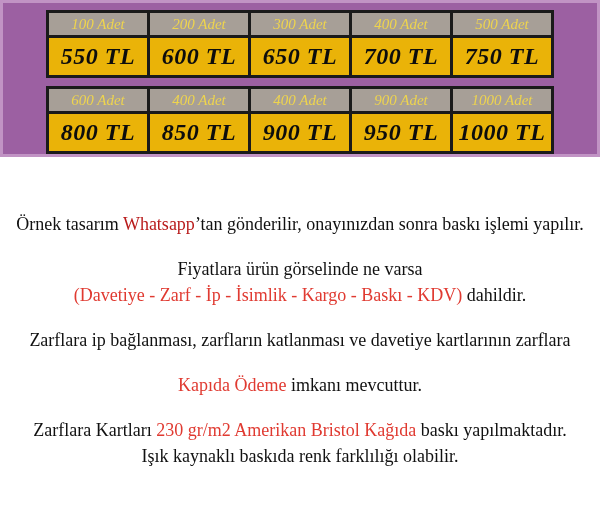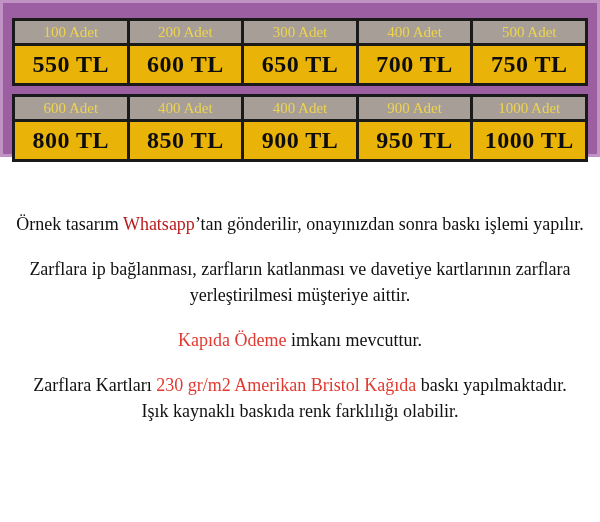--- a/index.html
+++ b/index.html
@@ -9,24 +9,25 @@
     background: #ffffff;
     font-family: "Liberation Serif", "DejaVu Serif", serif;
   }
   .purple-band {
     width: 600px; height: 157px;
     background: #9c60a2;
     border: 3px solid #c193c4;
     padding-top: 7px;
   }
   table.price-table {
-    width: 576px;
-    margin: 8px auto;
+    width: 508px;
+    margin: 0 auto;
     border-collapse: collapse;
     table-layout: fixed;
+    font-style: italic;
   }
   table.price-table + table.price-table { margin-top: 8px; }
   table.price-table td {
     border: 3px solid #1a1a1a;
     text-align: center;
     vertical-align: middle;
   }
   .qty-row td {
     height: 25px;
     background: #a79f97;
@@ -95,24 +96,27 @@
     </tr>
   </tbody>
     </table>
 
 </div>
 
 <div class="notes">
 
   <div class="para line"><span>Örnek tasarım </span><span class="whatsapp">Whatsapp</span><span>’tan gönderilir, onayınızdan sonra baskı işlemi yapılır.</span></div>
 
+  <div class="para">
+    <div class="line">Fiyatlara ürün görselinde ne varsa</div>
+    <div class="line"><span class="red">(Davetiye - Zarf - İp - İsimlik - Kargo - Baskı - KDV)</span><span> dahildir.</span></div>
+  </div>
 
   <div class="para">
     <div class="line">Zarflara ip bağlanması, zarfların katlanması ve davetiye kartlarının zarflara</div>
-    <div class="line">yerleştirilmesi müşteriye aittir.</div>
   </div>
 
   <div class="para line"><span class="red">Kapıda Ödeme</span><span> imkanı mevcuttur.</span></div>
 
   <div class="para">
     <div class="line"><span>Zarflara Kartları </span><span class="red">230 gr/m2 Amerikan Bristol Kağıda</span><span> baskı yapılmaktadır.</span></div>
     <div class="line">Işık kaynaklı baskıda renk farklılığı olabilir.</div>
   </div>
 
 </div>

